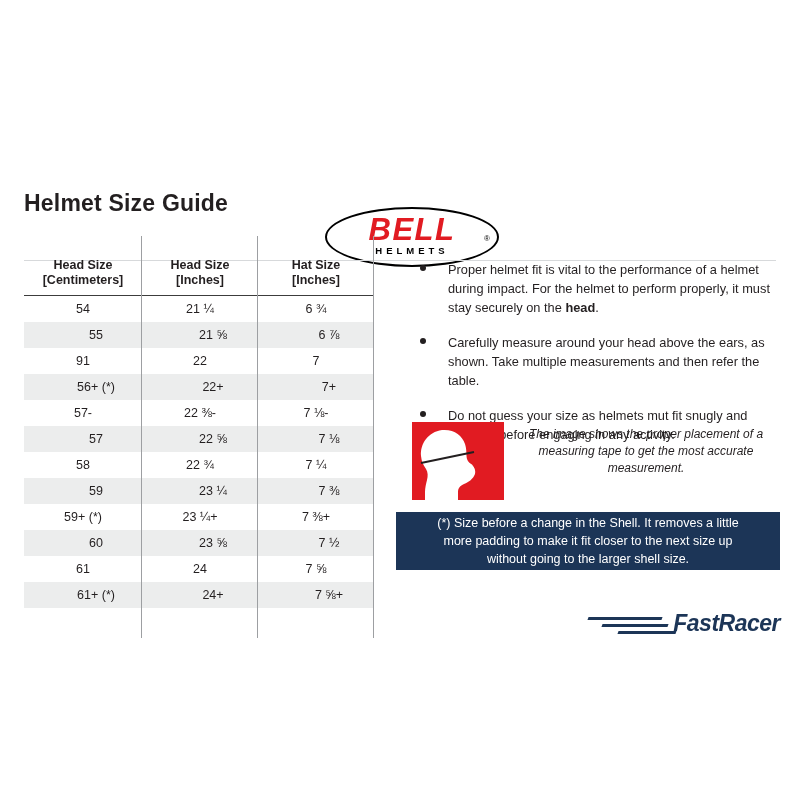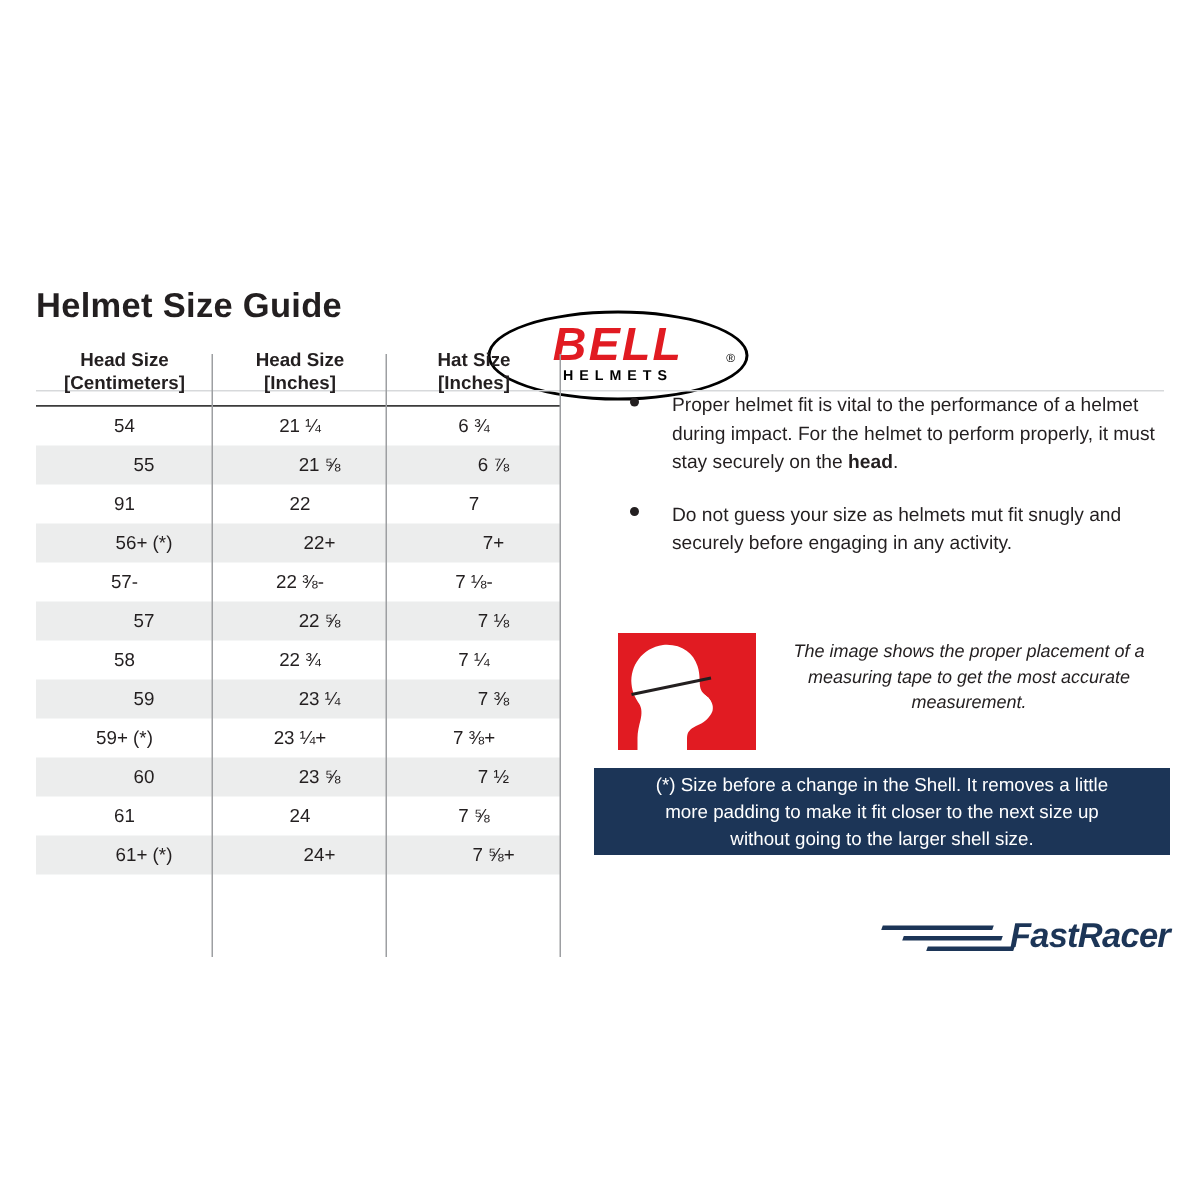--- a/index.html
+++ b/index.html
@@ -102,21 +102,21 @@
     font-size: 9.5px;
     font-weight: bold;
     letter-spacing: 4px;
     color: #000000;
   }
 
   
   .size-table {
     position: absolute;
     left: 24px;
-    top: 78px;
+    top: 103px;
     border-collapse: collapse;
     width: 350px;
     table-layout: fixed;
   }
   .size-table col.c1 { width: 118px; }
   .size-table col.c2 { width: 116px; }
   .size-table col.c3 { width: 116px; }
   .size-table th {
     font-size: 12.5px;
     font-weight: bold;
@@ -378,20 +378,24 @@
     <div class="vline v2"></div>
     <div class="vline v3"></div>
 
     <div class="bullets">
       <div class="bullet">
         <span class="dot"></span>
         <span>Proper helmet fit is vital to the performance of a helmet during impact. For the helmet to perform properly, it must stay securely on the </span><b>head</b><span>.</span>
       </div>
       <div class="bullet">
         <span class="dot"></span>
+        <span>Carefully measure around your head above the ears, as shown. Take multiple measurements and then refer the table.</span>
+      </div>
+      <div class="bullet">
+        <span class="dot"></span>
         <span>Do not guess your size as helmets mut fit snugly and securely before engaging in any activity.</span>
       </div>
     </div>
 
     <div class="head-block">
       <div class="head-img">
         <svg class="head-silhouette" viewBox="0 0 92 78">
           <rect x="0" y="0" width="92" height="78" fill="#e11b22"></rect>
           <path d="M30 8 C16 10 8 22 9 34 C9.5 40 12 44 14 47 C16 50 16 54 15 58 C14 62 13 66 13 70 L13 78 L46 78 L46 70 C46 66 48 64 52 62 C57 60 61 57 63 52 C64 48 62 45 60 43 C58 41 56 40 55 37 C54 33 55 28 53 22 C50 13 42 7 30 8 Z" fill="#ffffff"></path>
           <path d="M55 40 C58 41 61 43 62 46 C63 49 61 52 58 53 C56 53.5 54 53 53 51 C52 49 52 45 53 42 Z" fill="#ffffff"></path>

